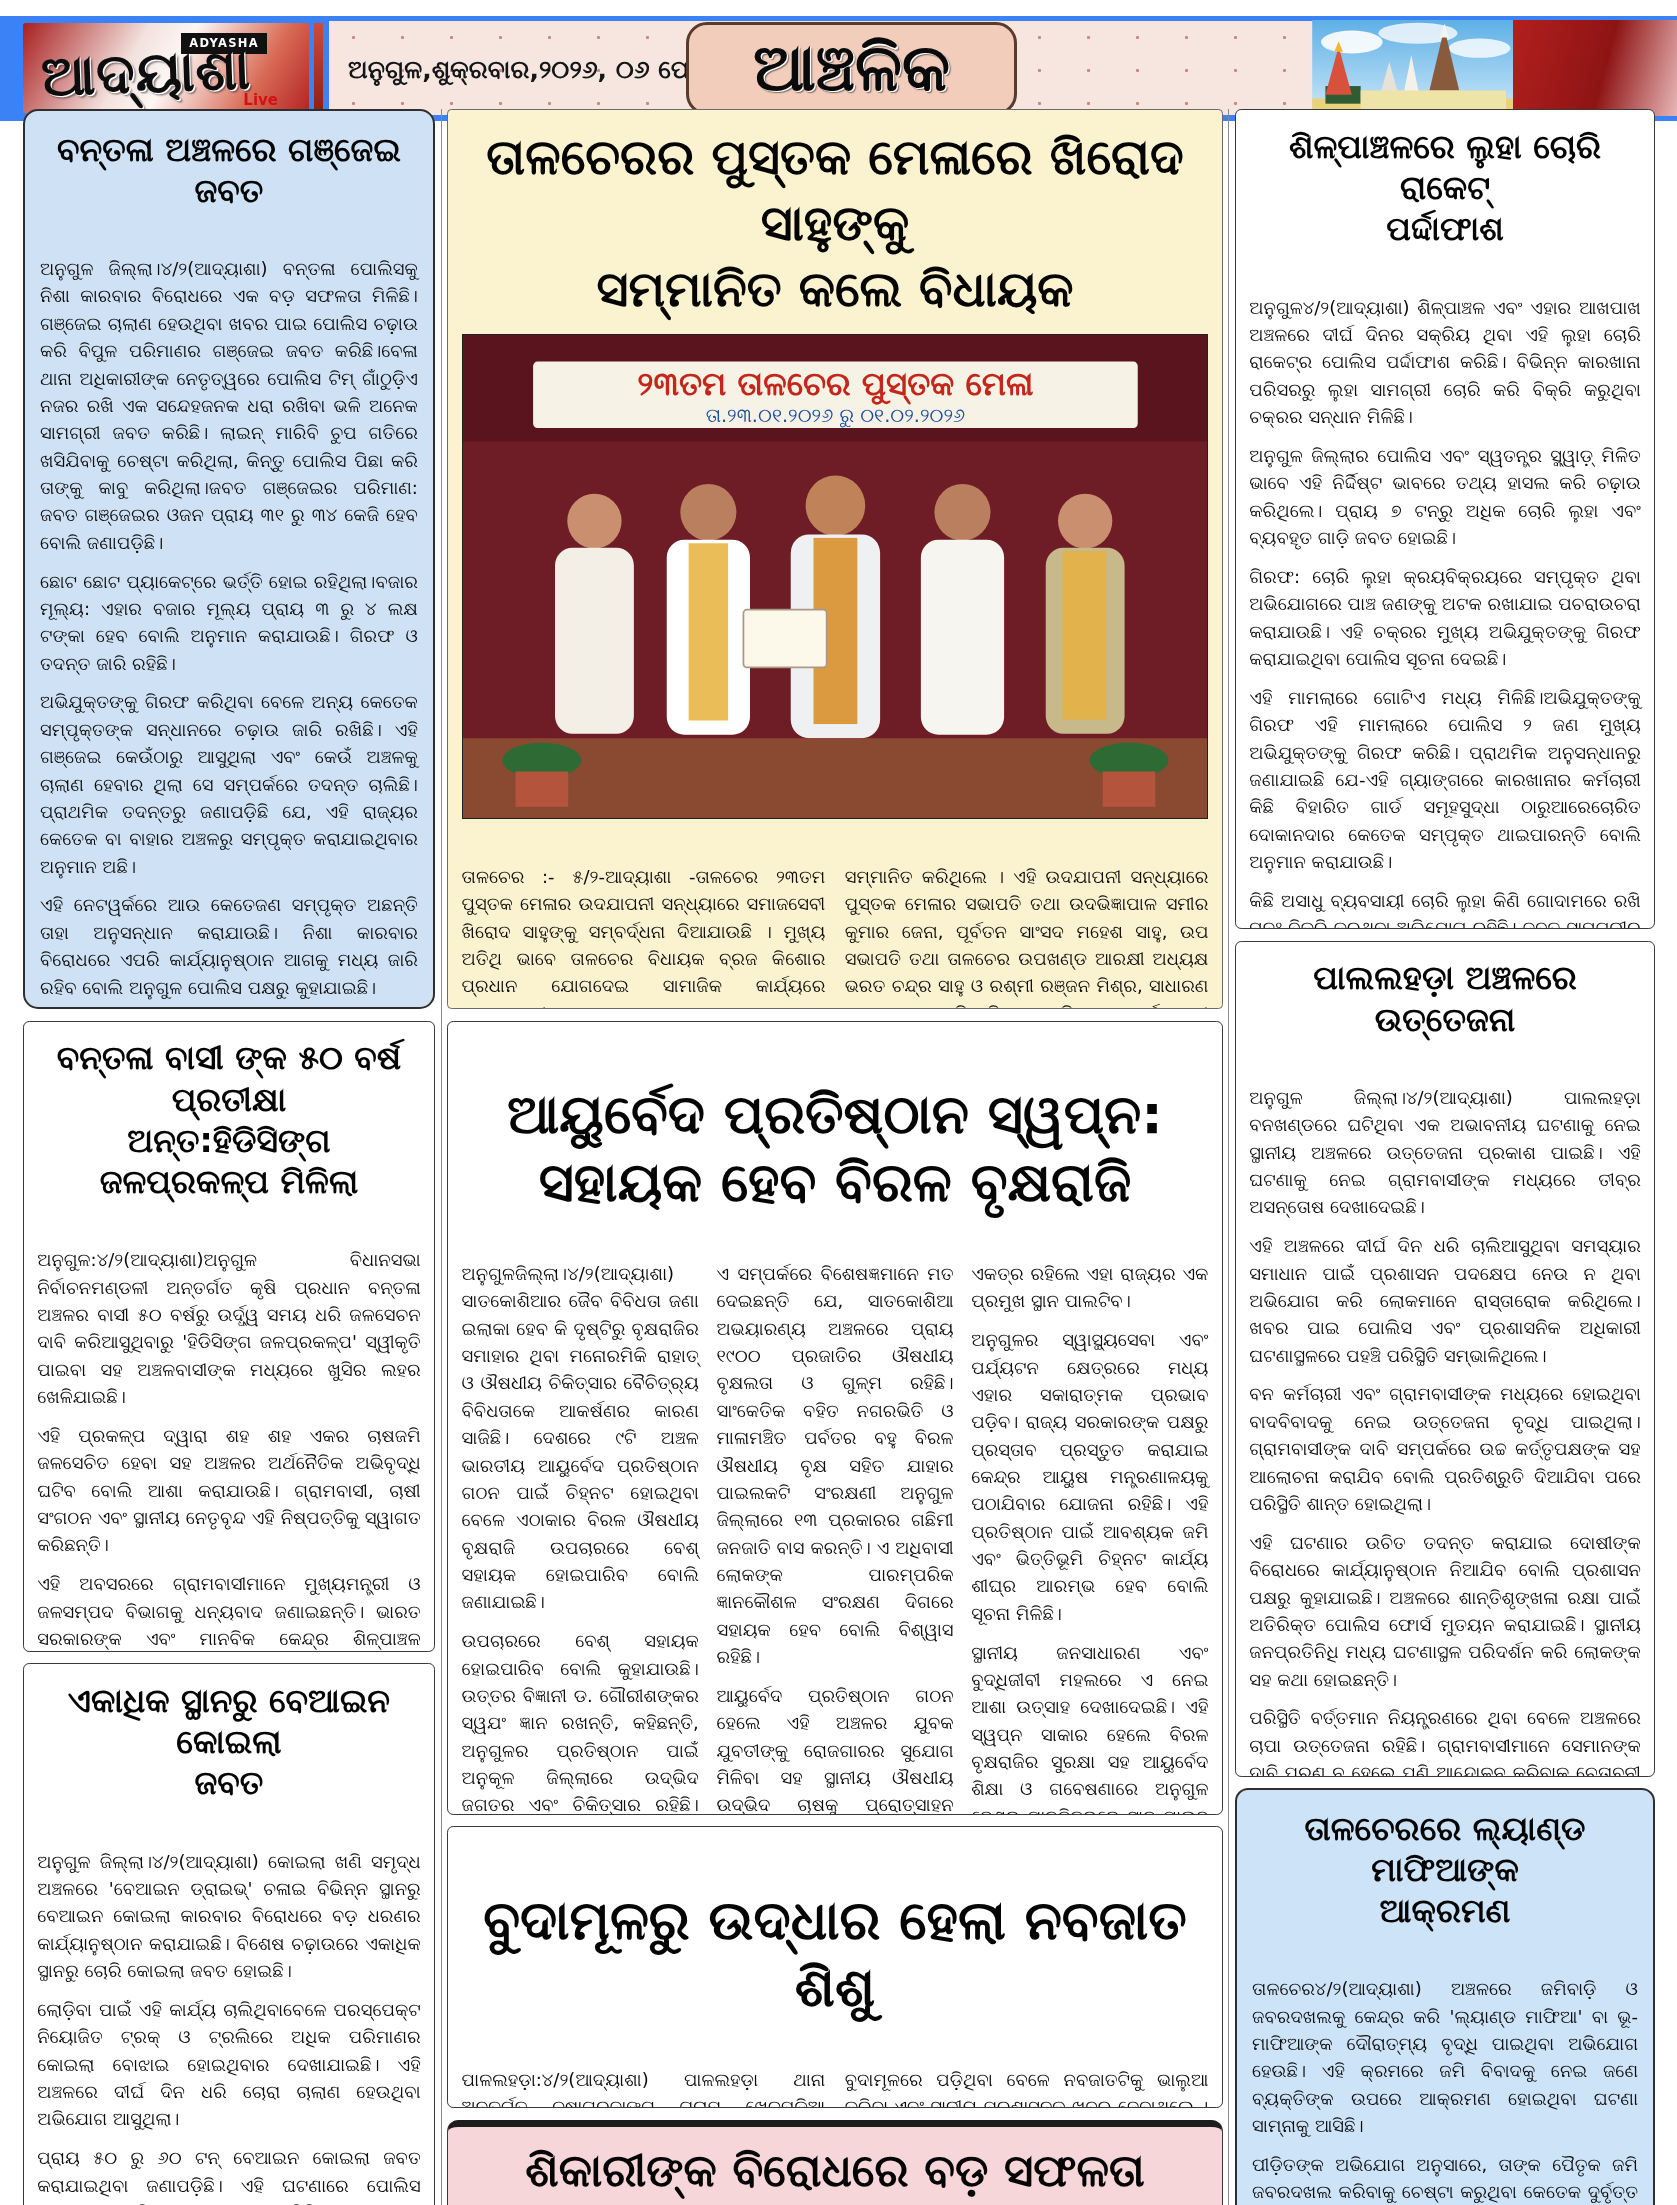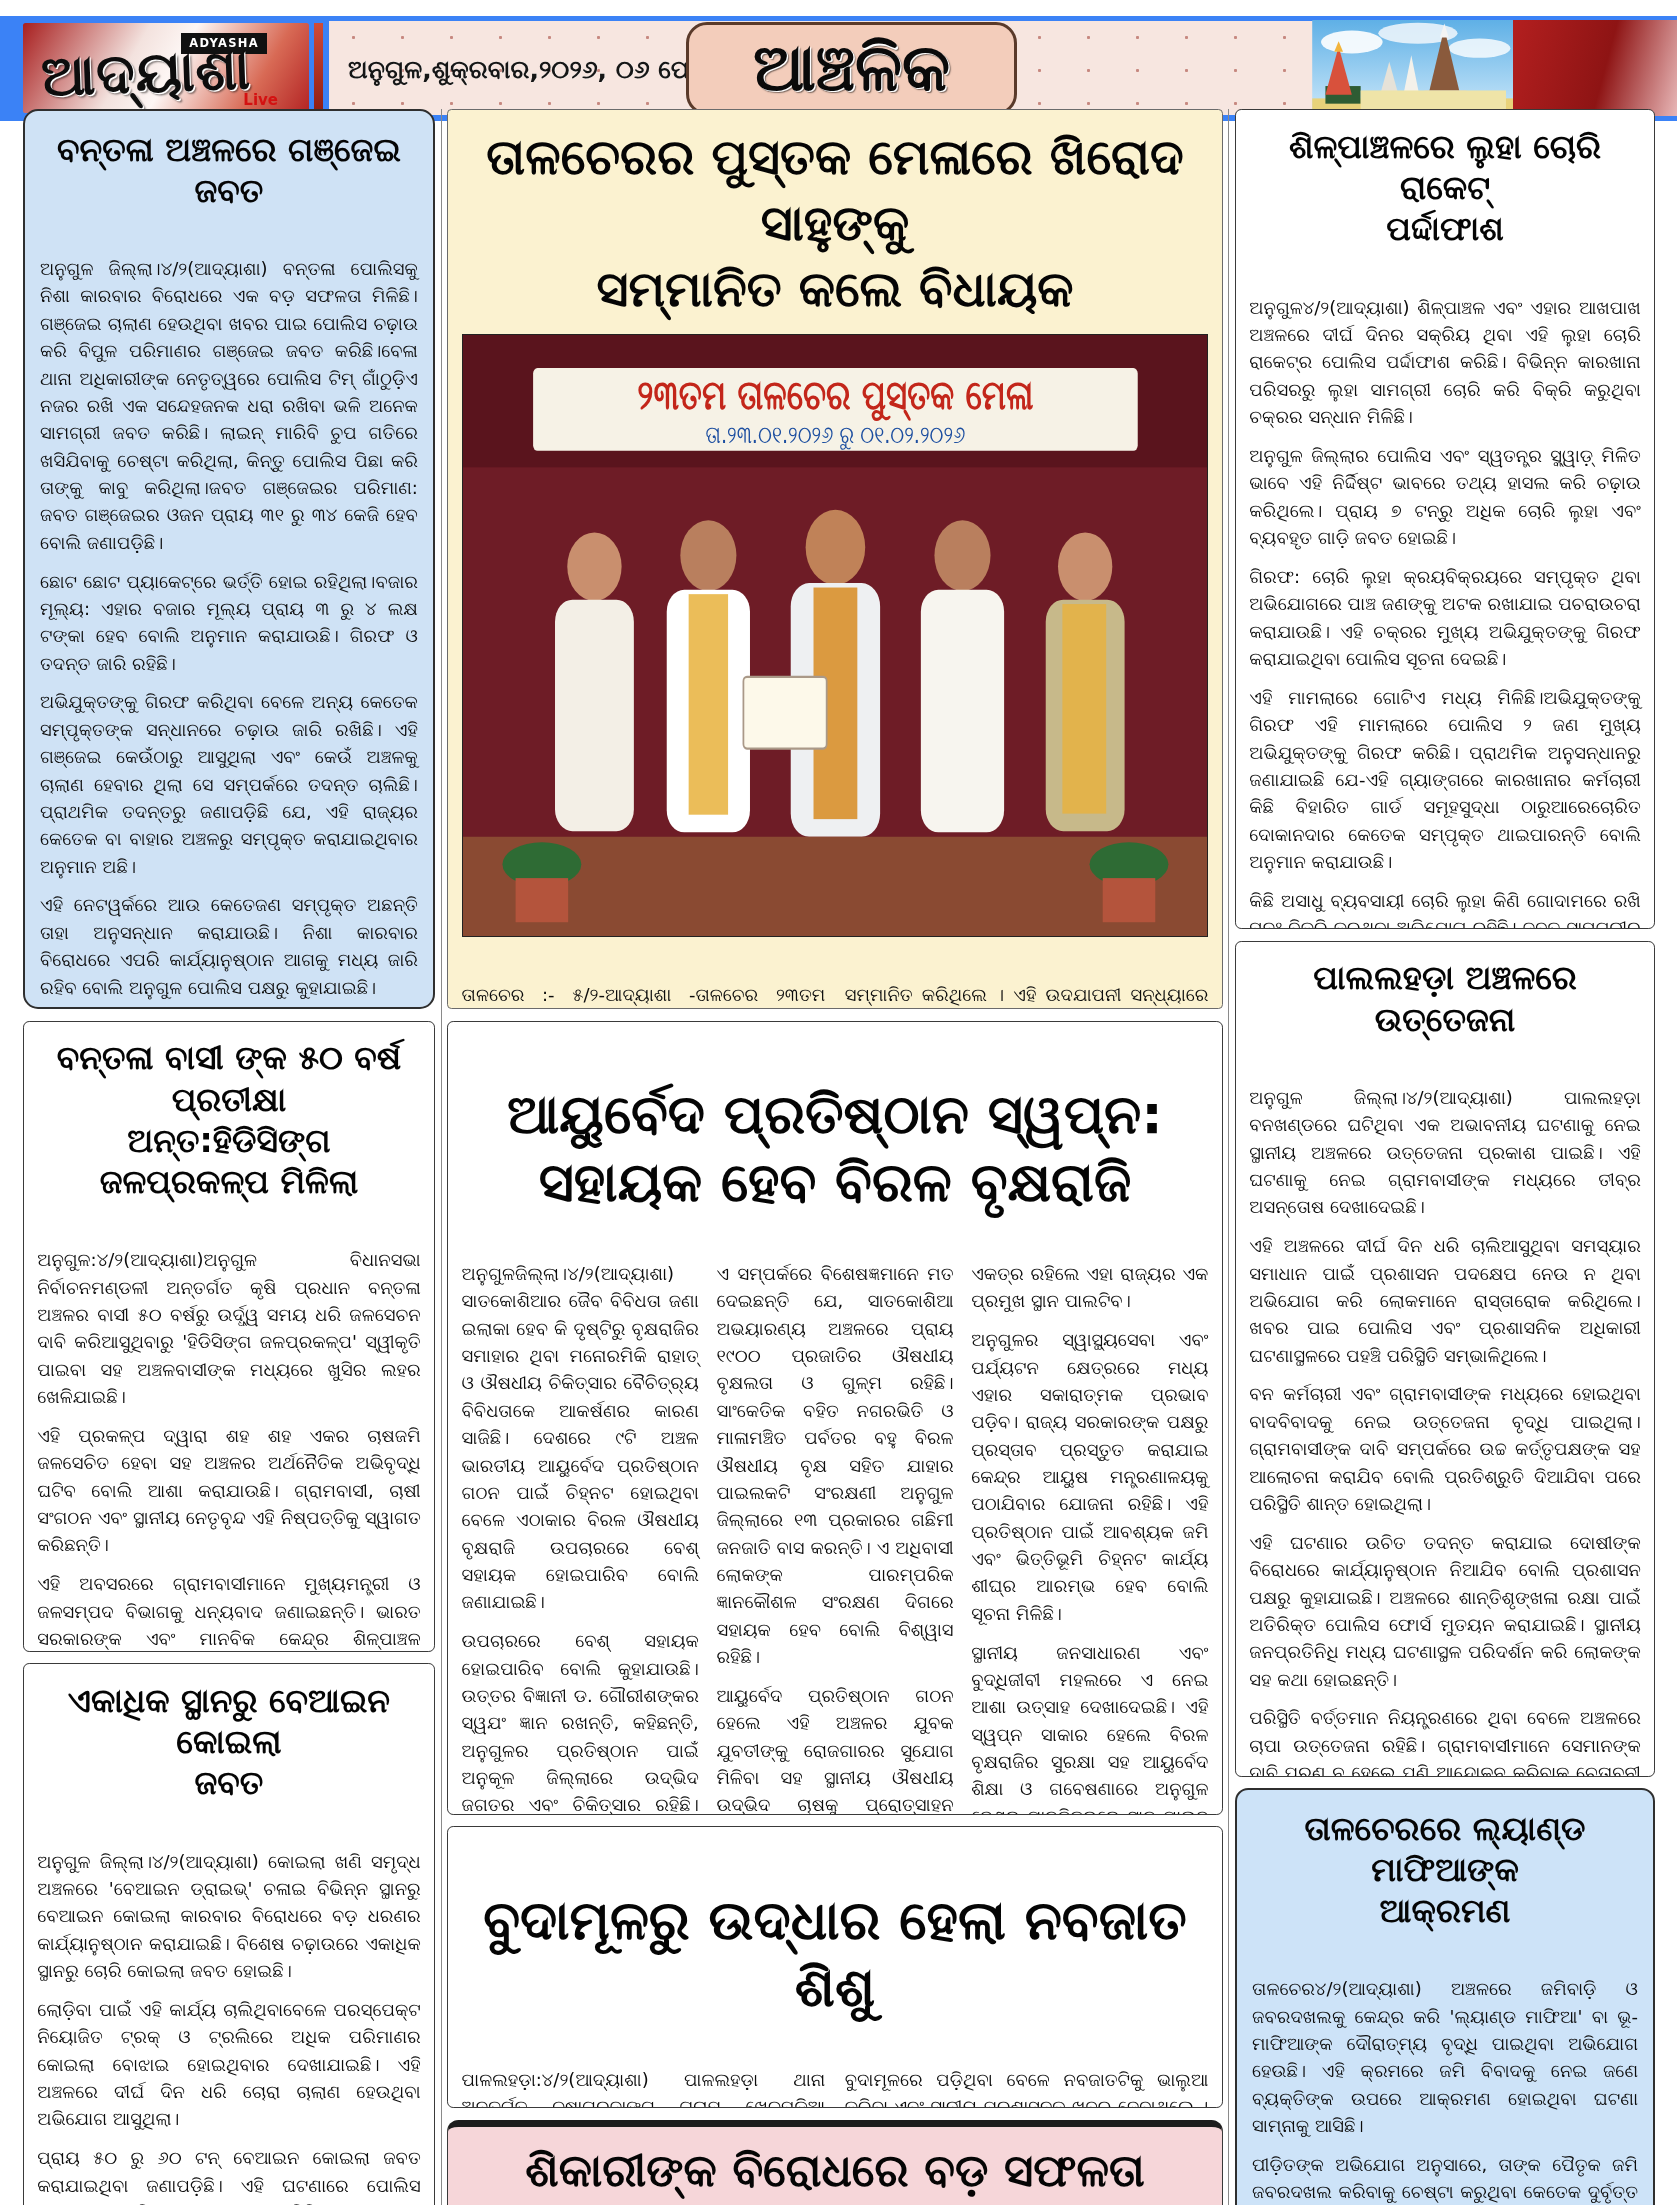--- a/index.html
+++ b/index.html
@@ -70,21 +70,21 @@
   .h-side { font-size:33px; }
   .h-mid-big { font-size:49px; line-height:1.35; margin-bottom:10.6px; }
   .h-mid { font-size:54px;margin-top:48px; }
   .h-pink { font-size:45px; }
 
   .body-text { font-size:18px; line-height:1.52; text-align:justify; color:#0c0c0c;margin-top:44px; }
   .body-text p { margin-bottom:11.5px; text-indent:0; }
   .cols2 { column-count:2; column-gap:19.4px; }
   .cols3 { column-count:3; column-gap:17.6px; }
 
-  .photo-frame { width:100%; height:603px; border:1.8px solid #222; margin:2.6px 0 13.2px 0; background:#8b5cf6; }
+  .photo-frame { width:100%; height:485px; border:1.8px solid #222; margin:2.6px 0 13.2px 0; background:#8b5cf6; }
 </style>
 </head>
 <body>
 
 <div class="page">
 
   <header class="masthead">
     <div class="logo-box">
       <div class="logo-badge">ADYASHA</div>
       <div class="logo-text">ଆଦ୍ୟାଶା</div>

